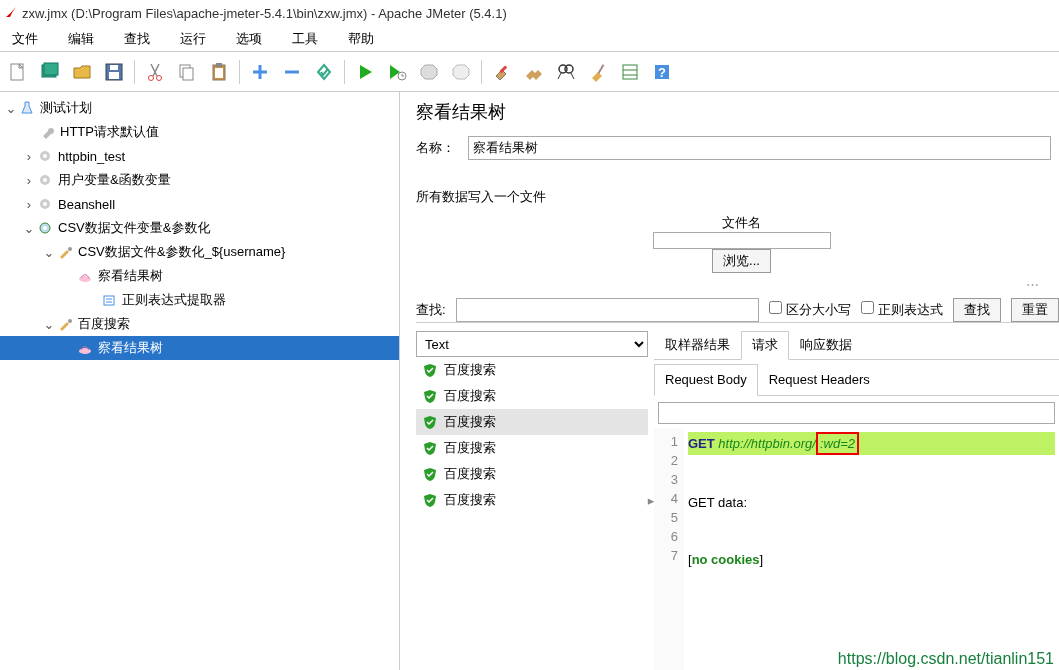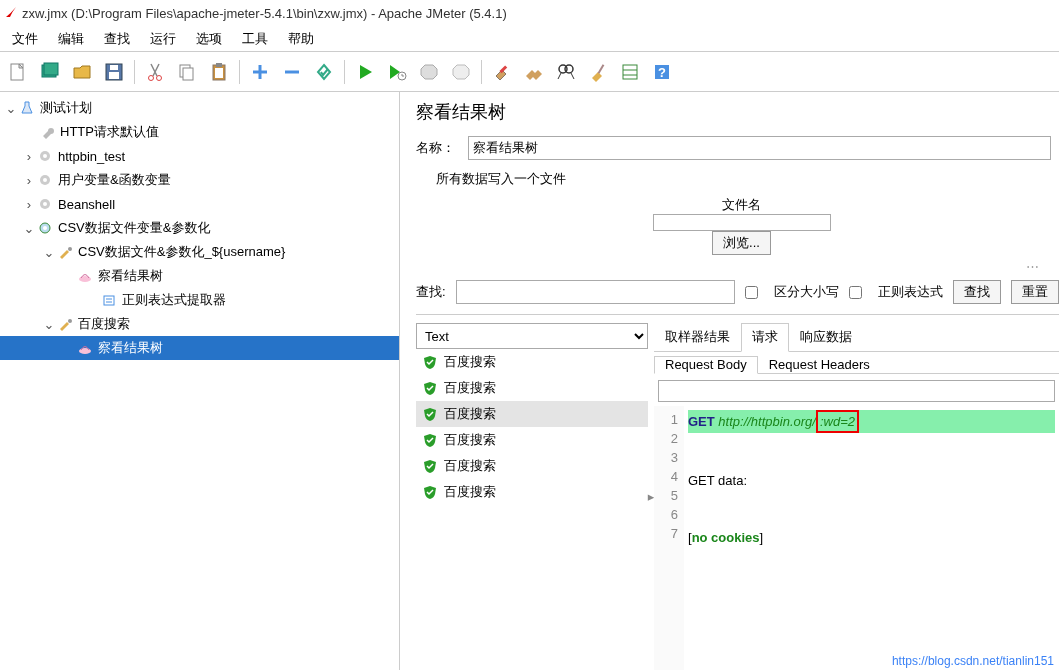--- a/index.html
+++ b/index.html
@@ -4,21 +4,21 @@
 <style>
 * { box-sizing: border-box; margin: 0; padding: 0; font-family: "Microsoft YaHei", sans-serif; font-size: 13px; }
 body { background: #fff; width: 1059px; height: 670px; overflow: hidden; position: relative; }
 
 
 .titlebar { height: 26px; display: flex; align-items: center; background: #fff; padding-left: 4px; }
 .titlebar .feather { color: #d00; margin-right: 4px; }
 .titlebar .title { color: #333; }
 
 
-.menubar { height: 26px; display: flex; align-items: center; padding-left: 6px; gap: 8px; border-bottom: 1px solid #ccc; }
+.menubar { height: 26px; display: flex; align-items: center; padding-left: 6px; gap: 18px; border-bottom: 1px solid #ccc; }
 .menubar .mitem { padding: 2px 6px; cursor: pointer; }
 
 
 .toolbar { height: 40px; display: flex; align-items: center; padding-left: 4px; gap: 4px; border-bottom: 1px solid #ccc; }
 .tbtn { width: 28px; height: 28px; display: flex; align-items: center; justify-content: center; border: 1px solid transparent; border-radius: 2px; cursor: pointer; position: relative; }
 .tsep { width: 1px; height: 24px; background: #ccc; margin: 0 2px; }
 
 
 .main { display: flex; height: calc(100% - 92px); }
 .tree { width: 400px; border-right: 1px solid #ccc; padding-top: 4px; overflow: hidden; }
@@ -28,61 +28,61 @@
 .ticon { width: 18px; height: 18px; margin-right: 4px; display: inline-flex; align-items: center; justify-content: center; }
 .gear { color: #aaa; }
 .flask { color: #4a90e2; }
 .csv { color: #3a8a3a; }
 .wrench { color: #999; }
 .pencil { color: #d0a020; }
 .pink { color: #e8a; }
 
 .right { flex: 1; padding: 8px 0 0 16px; display: flex; flex-direction: column; overflow: hidden; }
 .panel-title { font-size: 18px; margin-bottom: 12px; }
-.form-row { display: flex; align-items: center; margin-bottom: 10px; justify-content: flex-end; }
+.form-row { display: flex; align-items: center; margin-bottom: 28px; justify-content: flex-end; }
 .form-row label { width: 52px; }
 .form-row input[type=text] { flex: 1; border: 1px solid #aaa; height: 24px; padding: 0 4px; margin-right: 8px; }
-.fieldset-label { margin-left: 20px; margin-bottom: 4px; }
+.fieldset-label { margin-left: 0; margin-bottom: 4px; }
 .file-row { display: flex; align-items: center; margin: 4px 0 4px 8px; flex-direction: column; }
 .file-row input { flex: 1; border: 1px solid #aaa; height: 24px; margin: 0 8px; }
 .btn { border: 1px solid #999; background: #f5f5f5; padding: 2px 10px; height: 24px; cursor: pointer; }
 .dots { text-align: right; color: #888; padding-right: 20px; margin-bottom: 6px; }
-.search-row { display: flex; align-items: center; gap: 10px; margin-bottom: 10px; }
+.search-row { display: flex; align-items: center; gap: 10px; }
 .search-row input.q { flex: 1; border: 1px solid #aaa; height: 24px; padding: 0 4px; }
-.cb { display: flex; align-items: center; gap: 16px; }
+.cb { display: flex; align-items: flex-start; gap: 4px; }
 
 .result-area { flex: 1; display: flex; border-top: 1px solid #ccc; padding-top: 8px; overflow: hidden; }
 .left-col { width: 232px; display: flex; flex-direction: column; }
 .select-bar { display:flex; align-items:center; }
 .select-bar select { flex: 1; height: 26px; border: 1px solid #aaa; background: #fff; padding: 0 4px; }
 .result-list { flex: 1; border: 0; }
 .ritem { display: flex; align-items: center; height: 26px; padding-left: 6px; gap: 6px; }
 .ritem.sel { background: #e4e4e4; }
 .shield { width: 16px; height: 16px; display:inline-flex; align-items:center; justify-content:center; }
 
 .divider { width: 6px; display:flex; align-items:center; justify-content:center; color:#888; cursor: col-resize; }
 
 .tabs-col { flex: 1; display: flex; flex-direction: column; }
 .tabs { display: flex; border-bottom: 1px solid #ccc; }
 .tab { padding: 4px 10px; border: 1px solid transparent; cursor: pointer; }
 .tab.active { border: 1px solid #ccc; border-bottom: 1px solid #fff; margin-bottom: -1px; background: #fff; }
 .subtabs { display: flex; border-bottom: 1px solid #ccc; margin-top: 4px; }
-.subtab { padding: 0 10px; border: 1px solid transparent; cursor: pointer; }
+.subtab { padding: 7px 10px; border: 1px solid transparent; cursor: pointer; }
 .subtab.active { border: 1px solid #ccc; border-bottom: 1px solid #fff; margin-bottom: -1px; }
 .addr-input { border: 1px solid #aaa; height: 22px; margin: 6px 4px 4px 4px; }
 .code { flex: 1; font-family: Consolas, monospace; font-size: 13px; display: flex; }
 .gutter { width: 30px; background: #fafafa; text-align: right; padding: 4px 6px 0 0; color: #888; line-height: 19px; }
 .codebody { flex: 1; padding: 4px 4px 0 4px; line-height: 19px; white-space: pre; font-family: Consolas, monospace; }
-.codebody .line1 { background: #86efac; }
+.codebody .line1 { background: #bef264; }
 .kw-get { color: #228; font-weight: bold; }
 .url { color: #1a861a; font-style: italic; }
 .nc { color: #1a861a; font-weight: bold; }
 .redbox { border: 2px solid #e00; padding: 0 2px; display: inline-block; }
 
-.watermark { position: absolute; right: 5px; bottom: 2px; color: #3b82f6; font-size: 12px; pointer-events: none; }
+.watermark { position: absolute; right: 5px; bottom: 2px; color: #15803d; font-size: 16px; pointer-events: none; }
 </style>
 </head>
 <body>
 
 <div class="titlebar">
   <span class="feather">
     <svg width="14" height="14" viewBox="0 0 14 14">
         <path d="M2 12 Q7 8 12 2 Q8 7 6 12 Z" fill="#d00"></path>
       </svg>
   </span>

